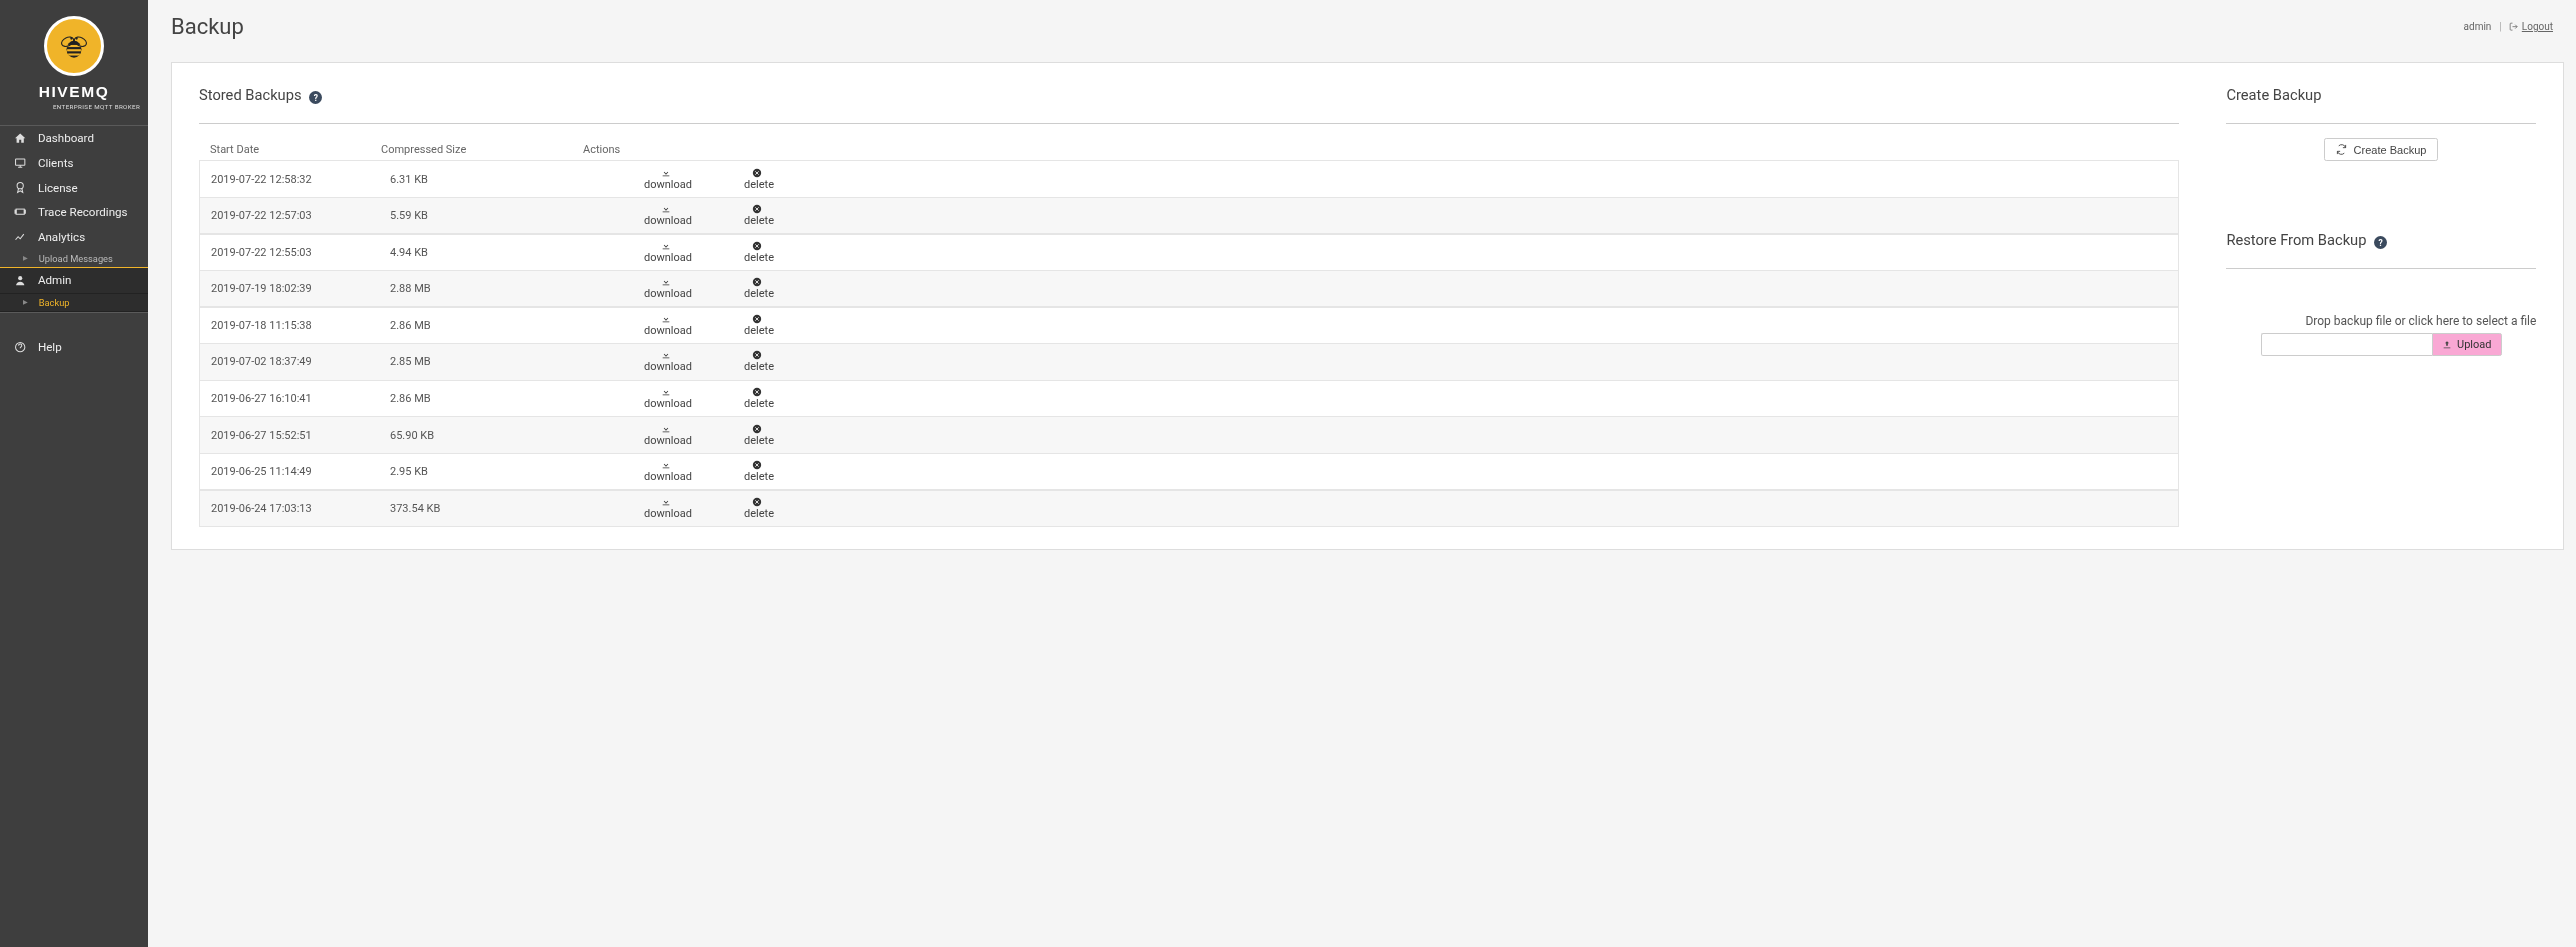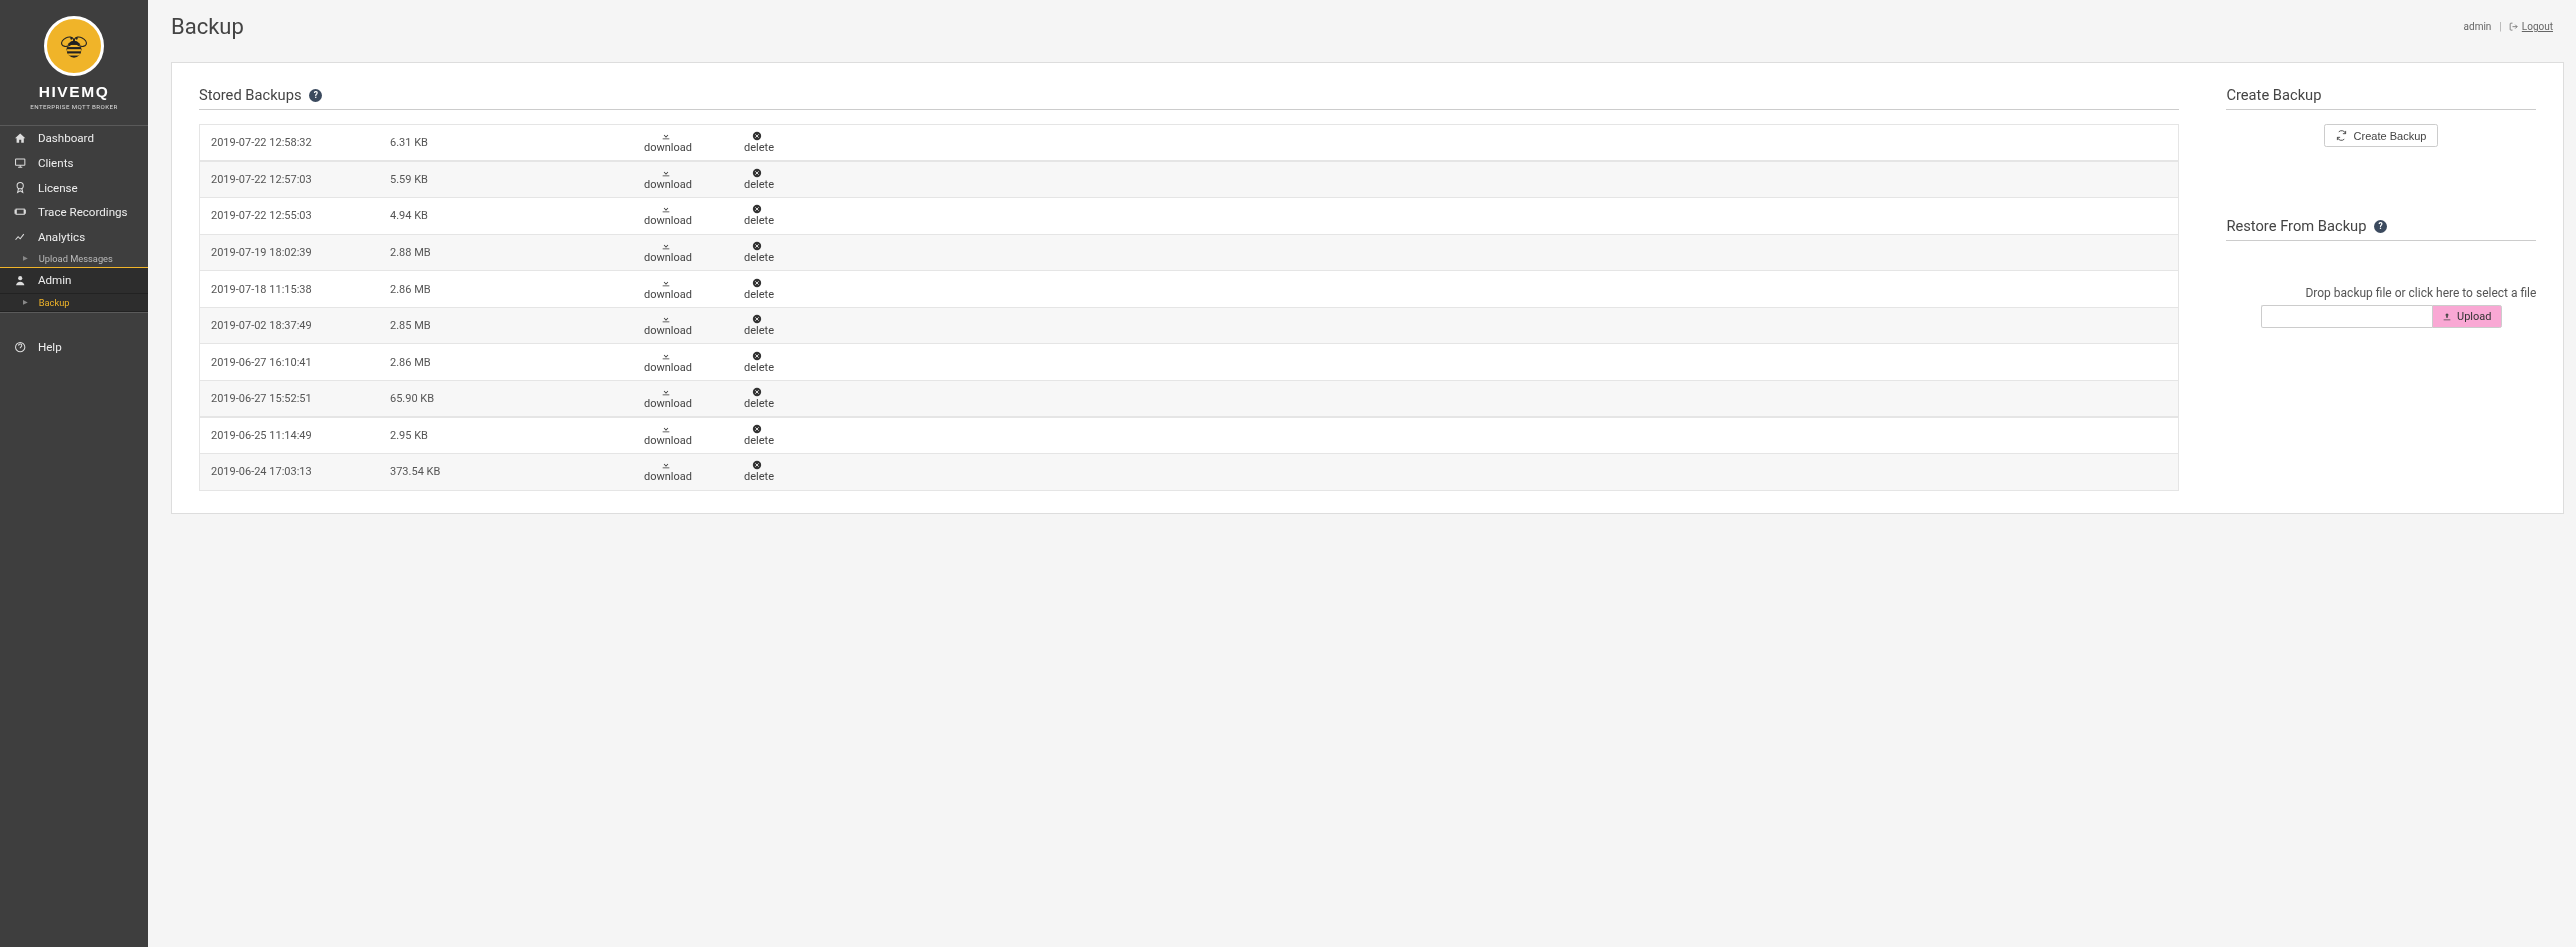--- a/index.html
+++ b/index.html
@@ -37,20 +37,21 @@
   font-size: 15.5px;
   font-weight: 700;
   letter-spacing: 1.6px;
   font-family: Arial, sans-serif;
 }
 .brand-sub {
   font-size: 6.2px;
   letter-spacing: 0.4px;
   color: #ddd;
   margin-top: 1.6px;
+  text-align: right;
 }
 .nav-sep { height:0.8px; background:#5a5a5a; }
 .nav-item {
   display: flex;
   align-items: center;
   padding: 5.4px 11.6px;
   color: #eee;
   cursor: pointer;
   font-size: 11.6px;
 }
@@ -90,24 +91,24 @@
   display: flex;
   gap: 47px;
 }
 .left-panel { flex: 1; min-width:0;}
 .right-panel { width: 310px; flex-shrink:0;}
 
 .section-title {
   font-size: 14.7px;
   font-weight: 400;
   color: #444;
-  padding-bottom: 5px;
+  padding-bottom: 19px;
   border-bottom: 0.8px solid #ccc;
   margin-bottom: 14px;
-  display:flex; align-items:center;
+  display:flex; align-items:flex-end;
 }
 .help-badge {
   display:inline-flex;
   width:13px; height:13px;
   border-radius:50%;
   background:#3b4a5e;
   color:#fff;
   align-items:center; justify-content:center;
   font-size:8.5px;
   margin-left:7.8px;
@@ -273,20 +274,25 @@
         </span>
       </div>
     </div>
 
     <div class="content">
       <div class="left-panel">
         <div class="section-title">
           <span>Stored Backups</span>
           <span class="help-badge">?</span>
         </div>
+        <div class="table-headers">
+          <div class="col-date">Start Date</div>
+          <div class="col-size">Compressed Size</div>
+          <div class="col-actions">Actions</div>
+        </div>
         <div id="rows-container">
             <div class="backup-row">
               <div class="col-date">2019-07-22 12:58:32</div>
               <div class="col-size">6.31 KB</div>
               <div class="action-pair">
                 <div class="act act-download">
                   <svg width="10" height="10" viewBox="0 0 24 24" fill="#333">
                     <path d="M12 3v10l4-4 1.4 1.4L12 16 6.6 10.4 8 9l4 4V3h0zM4 18h16v2H4z"></path>
                   </svg>
                   <span>download</span>

